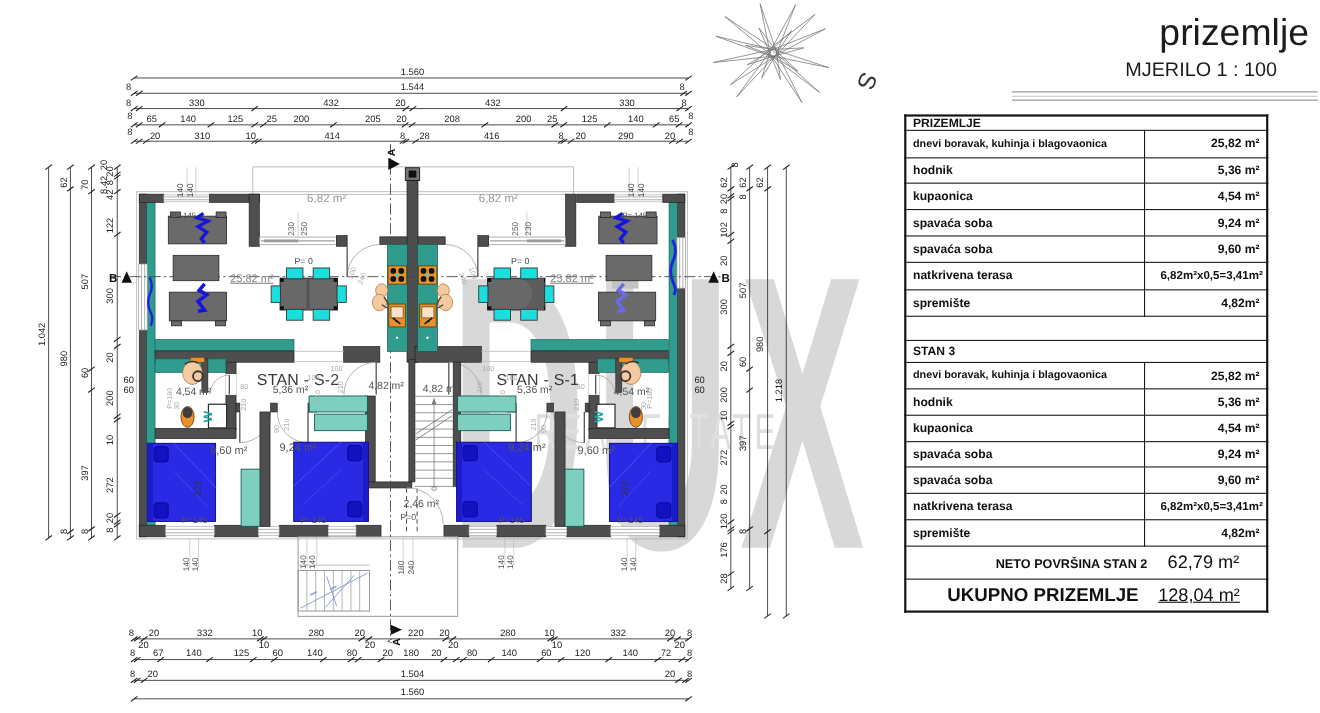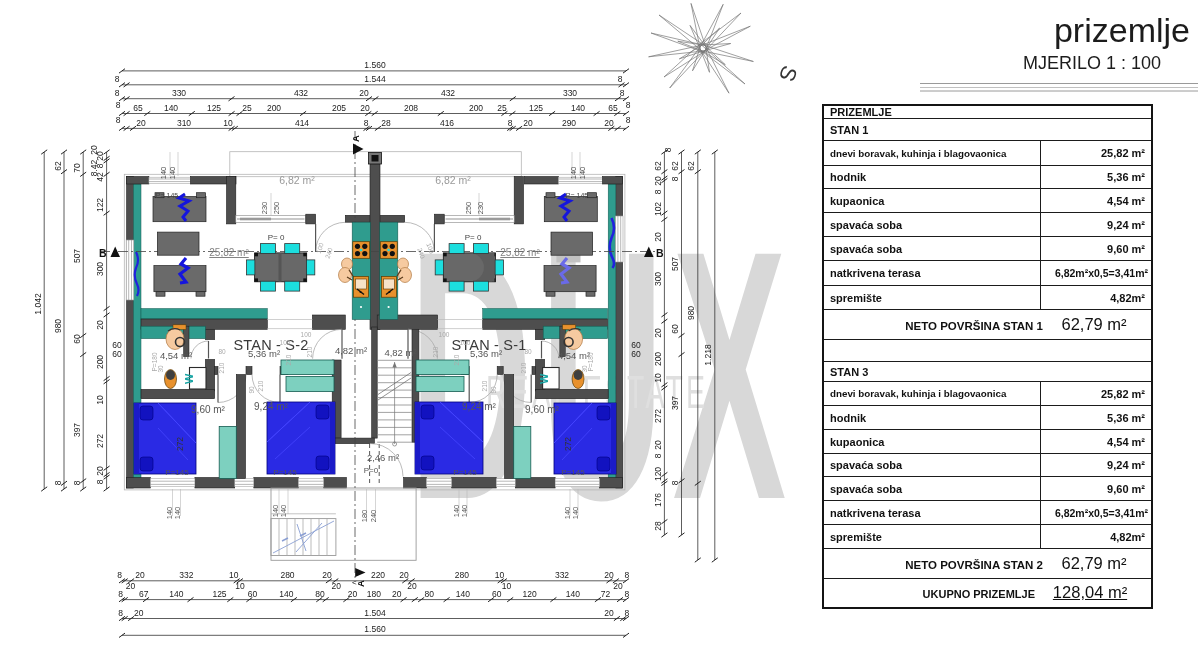--- a/index.html
+++ b/index.html
@@ -24,23 +24,20 @@
         <col style="width:217px">
         <col style="width:112px">
       </colgroup>
 
 <tbody>
         <tr style="height:13px">
           <td colspan="2" style="font-size:11px;padding-top:0;padding-bottom:0;">PRIZEMLJE</td>
         </tr>
 
 
-<tr style="height:22px">
-          <td colspan="2">STAN 1</td>
-        </tr>
 
 <tr style="height:25px">
           <td style="font-size:9.8px;">dnevi boravak, kuhinja i blagovaonica</td>
           <td style="text-align:right">25,82 m²</td>
         </tr>
 <tr style="height:23px">
           <td>hodnik</td>
           <td style="text-align:right">5,36 m²</td>
         </tr>
 <tr style="height:24px">
@@ -57,23 +54,20 @@
         </tr>
 <tr style="height:25px">
           <td>natkrivena terasa</td>
           <td style="text-align:right;font-size:10.5px;padding:0 3px;">6,82m²x0,5=3,41m²</td>
         </tr>
 <tr style="height:24px">
           <td>spremište</td>
           <td style="text-align:right">4,82m²</td>
         </tr>
 
-<tr style="height:30px">
-          <td colspan="2" style="text-align:right"><span style="font-size:11.5px;">NETO POVRŠINA STAN 1</span><span style="display:inline-block;width:102px;text-align:center;font-size:16.5px;font-weight:normal;">62,79 m²</span></td>
-        </tr>
 
 <tr style="height:22px">
           <td colspan="2"></td>
         </tr>
 
 <tr style="height:20px">
           <td colspan="2">STAN 3</td>
         </tr>
 
 <tr style="height:24px">
@@ -103,21 +97,21 @@
 <tr style="height:24px">
           <td>spremište</td>
           <td style="text-align:right">4,82m²</td>
         </tr>
 
 <tr style="height:30px">
           <td colspan="2" style="text-align:right"><span style="font-size:11.5px;">NETO POVRŠINA STAN 2</span><span style="display:inline-block;width:102px;text-align:center;font-size:16.5px;font-weight:normal;">62,79 m²</span></td>
         </tr>
 
 <tr style="height:29px">
-          <td colspan="2" style="text-align:right"><span style="font-size:11px;">UKUPNO PRIZEMLJE</span><span style="display:inline-block;width:110px;text-align:center;font-size:16.5px;font-weight:normal;text-decoration:underline;">128,04 m²</span></td>
+          <td colspan="2" style="text-align:right"><span style="font-size:17px;">UKUPNO PRIZEMLJE</span><span style="display:inline-block;width:110px;text-align:center;font-size:16.5px;font-weight:normal;text-decoration:underline;">128,04 m²</span></td>
         </tr>
 </tbody>
     </table>
 </div>
 
 <svg id="plan" width="1200" height="648" viewBox="0 0 1200 648">
 <defs>
 <g id="tk">
         <line x1="-3" y1="2.2" x2="3" y2="-2.2" stroke="#222" stroke-width="1"></line>
       </g>

